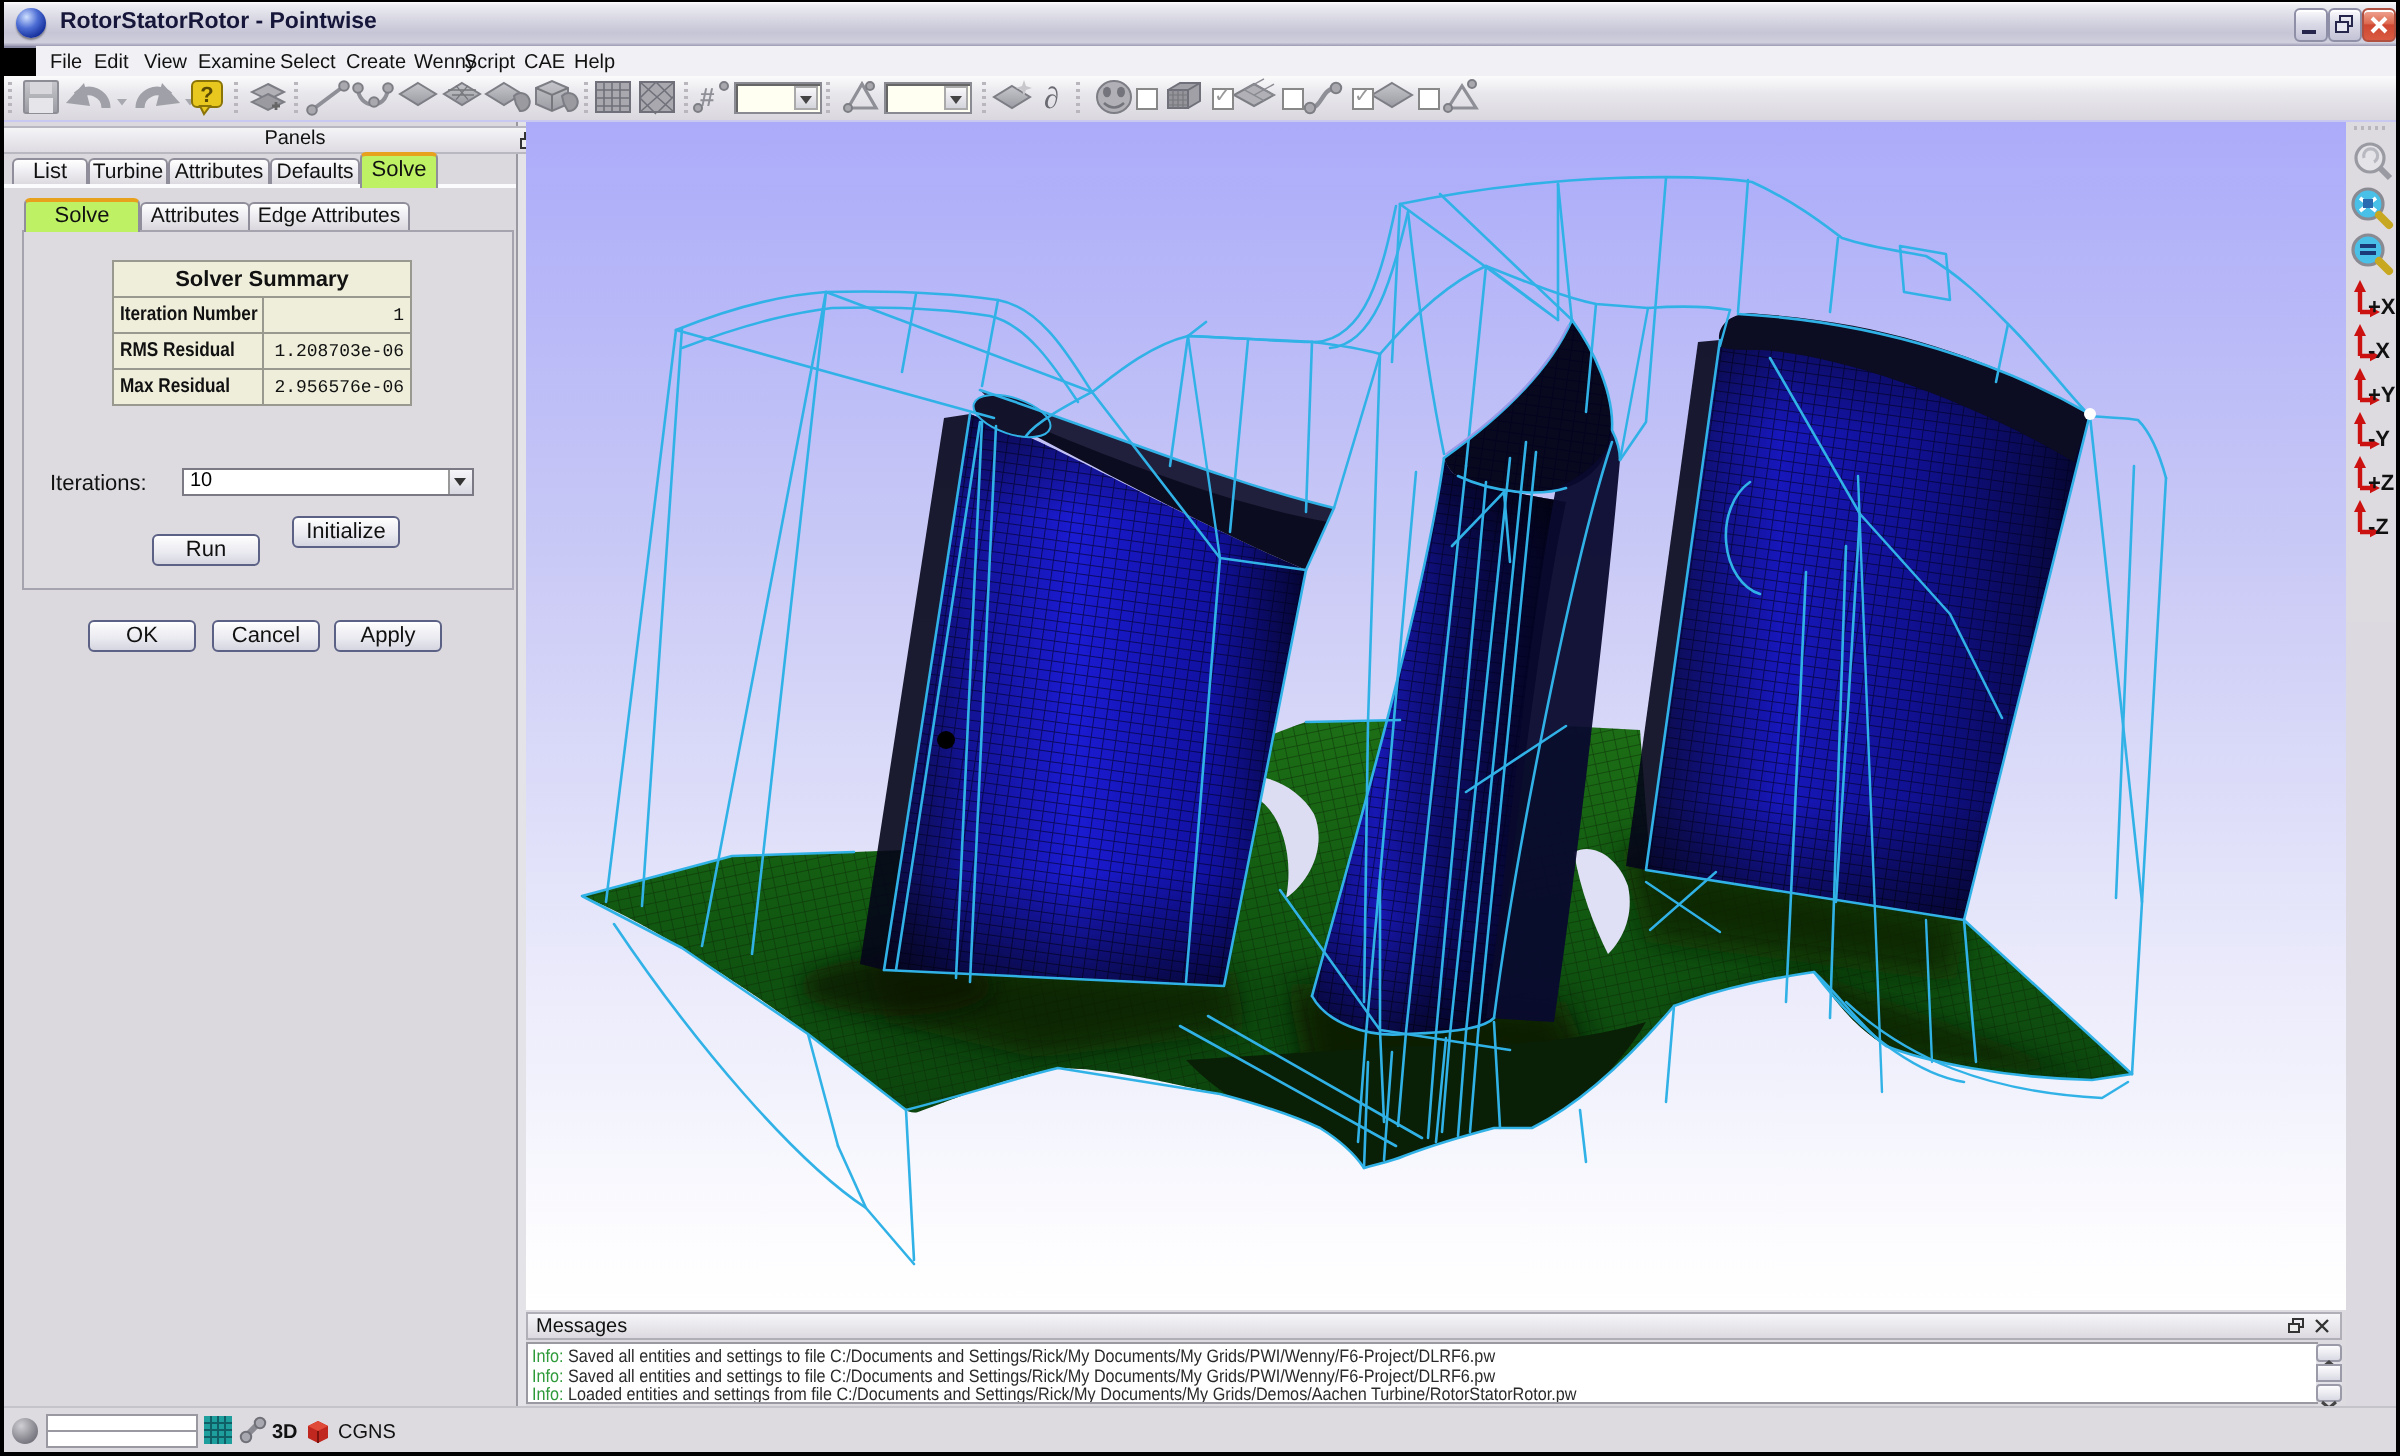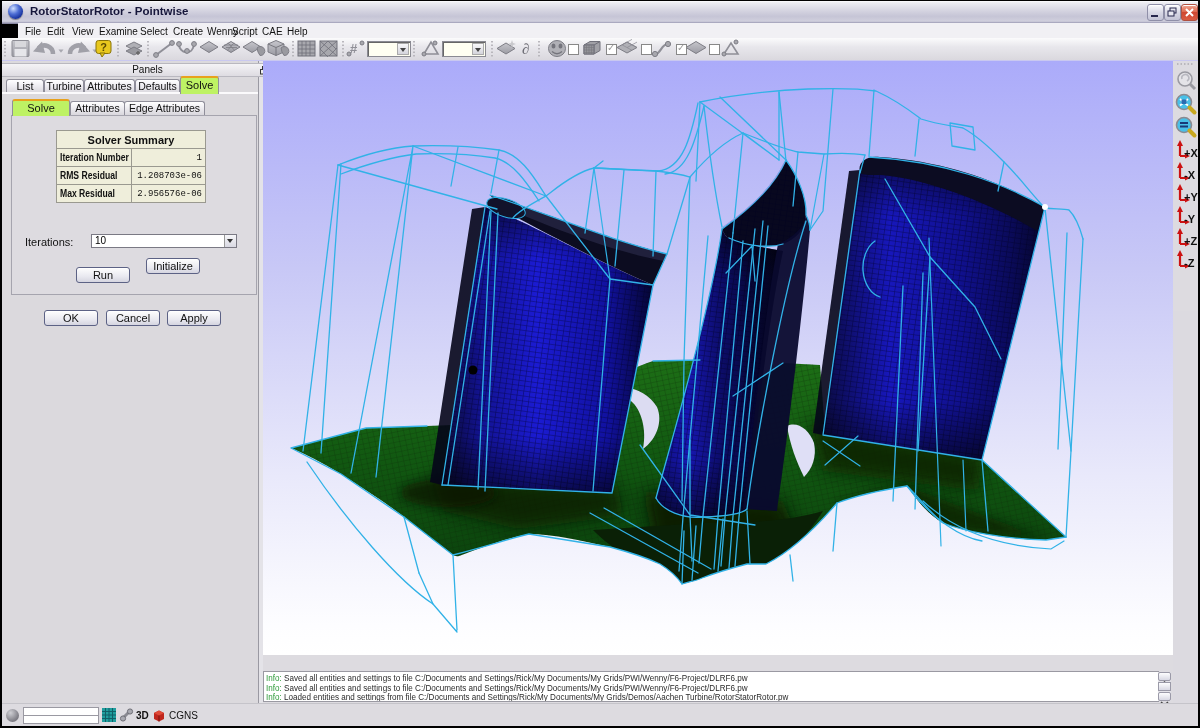--- a/index.html
+++ b/index.html
@@ -556,20 +556,27 @@
           <path d="M7 17 V5 M7 17 h7" stroke="#cc1111" stroke-width="2.2"></path>
           <path d="M7 1 l-3 6 h6 z" fill="#cc1111"></path>
           <path d="M17 17 l-5 -2.6 v5.2 z" fill="#cc1111"></path>
           <text x="11" y="18">-Z</text>
         </g>
 </g>
 </svg>
 </div>
 
 <div id="messages" class="abs">
+<div id="msghead">Messages
+<svg width="22" height="9" style="position:absolute;right:4px;top:2px">
+        <rect x="2.5" y="0.5" width="5" height="4" fill="none" stroke="#333"></rect>
+        <rect x="0.5" y="3" width="5" height="4" fill="#eee" stroke="#333"></rect>
+        <path d="M14 1 L20 7 M20 1 L14 7" stroke="#333" stroke-width="1.2"></path>
+      </svg>
+</div>
 <div id="msglist">
 <div><b>Info:</b> Saved all entities and settings to file C:/Documents and Settings/Rick/My Documents/My Grids/PWI/Wenny/F6-Project/DLRF6.pw</div>
 <div><b>Info:</b> Saved all entities and settings to file C:/Documents and Settings/Rick/My Documents/My Grids/PWI/Wenny/F6-Project/DLRF6.pw</div>
 <div><b>Info:</b> Loaded entities and settings from file C:/Documents and Settings/Rick/My Documents/My Grids/Demos/Aachen Turbine/RotorStatorRotor.pw</div>
 </div>
 <div id="msgscroll">
 <div class="sbtn" style="top:0;"><svg width="11" height="7">
           <path d="M2 5 L5.5 2 L9 5" fill="none" stroke="#444" stroke-width="1.5"></path>
         </svg></div>
 <div class="sbtn" style="top:10px;border-radius:0;"></div>

